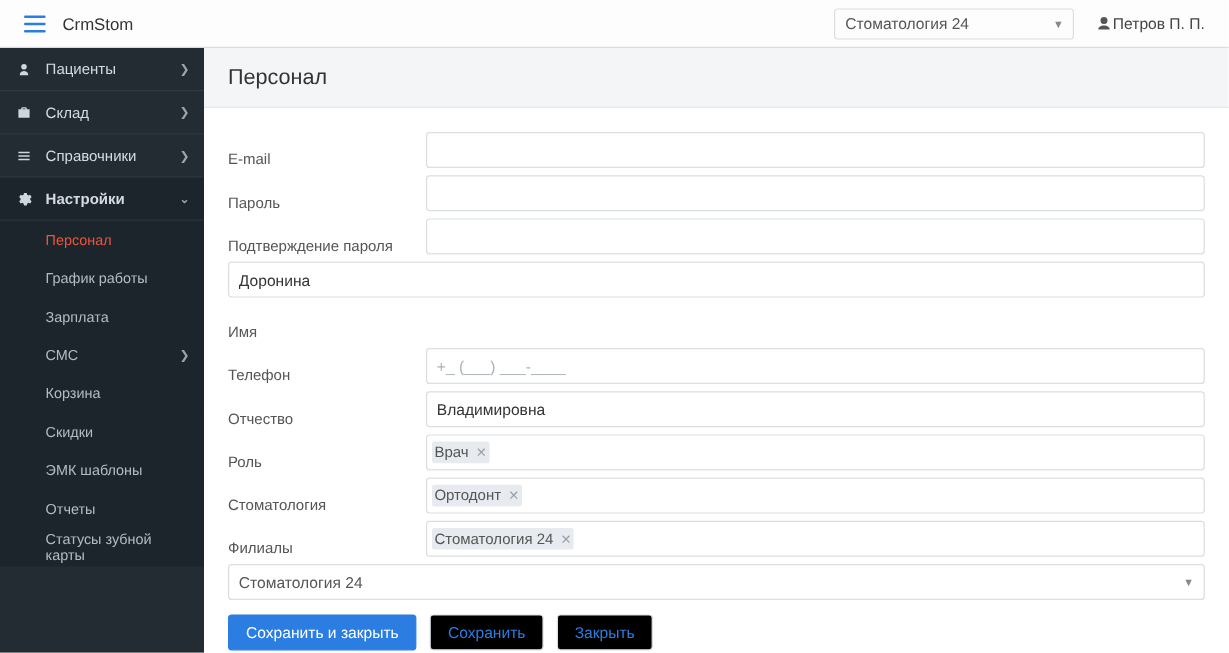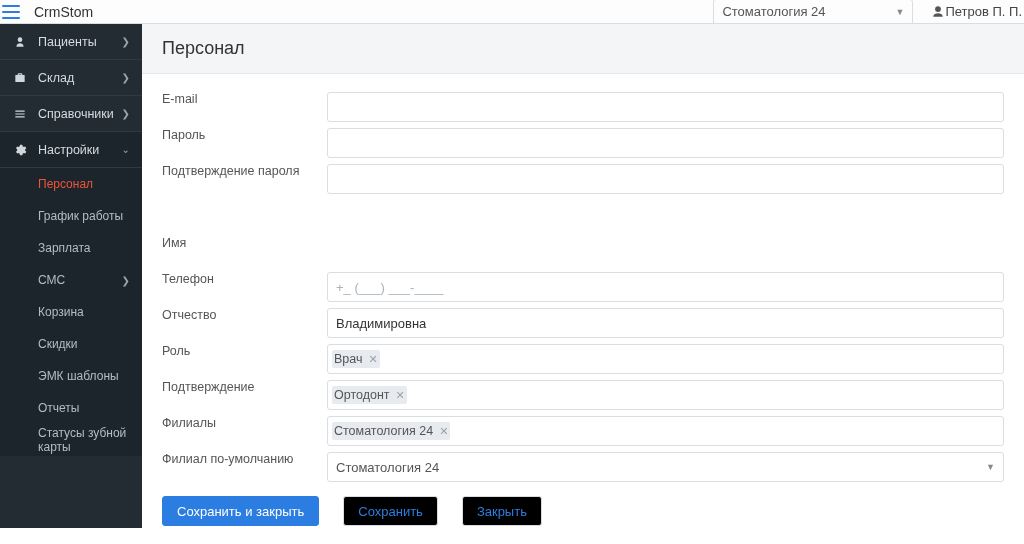--- a/index.html
+++ b/index.html
@@ -12,60 +12,60 @@
     --btn-primary:#2b7de1;
     --tag-bg:#e7ebef;
     --body:#ffffff;
     --page-gray:#f3f5f7;
   }
   *{box-sizing:border-box;}
   html,body{margin:0;padding:0;font-family:"Segoe UI",Arial,sans-serif;font-size:13px;color:#333;background:var(--body);}
   body{width:1024px;height:544px;overflow:hidden;}
 
   
-  .topbar{height:24px;background:#fdfdfd;border-bottom:1px solid var(--border);display:flex;align-items:center;padding:0 2px;}
+  .topbar{height:40px;background:#fdfdfd;border-bottom:1px solid var(--border);display:flex;align-items:center;padding:0 20px;}
   .hamburger{width:18px;height:14px;display:flex;flex-direction:column;justify-content:space-between;cursor:pointer;margin-right:14px;}
   .hamburger span{height:2px;background:#2b7de1;border-radius:1px;}
   .brand{font-weight:500;color:#333;font-size:14px;}
   .spacer{flex:1;}
   .org-select{width:200px;height:26px;border:1px solid var(--border);border-radius:3px;display:flex;align-items:center;padding:0 8px;justify-content:space-between;cursor:pointer;margin-right:18px;color:#555;}
   .org-select .caret{font-size:9px;color:#888;}
   .user{display:flex;align-items:center;gap:0;color:#444;}
   .user-icon{width:14px;height:14px;}
 
   
   .shell{display:flex;height:calc(100% - 40px);}
-  .sidebar{width:142px;background:var(--sidebar-bg);color:#cfd6dc;display:flex;flex-direction:column;overflow-y:auto;}
+  .sidebar{width:170px;background:var(--sidebar-bg);color:#cfd6dc;display:flex;flex-direction:column;overflow-y:auto;}
   .nav-item{display:flex;align-items:center;height:36px;padding:0 12px;cursor:pointer;border-bottom:1px solid var(--sidebar-br);font-size:12.5px;color:#d5dbe0;}
-  .nav-item.expanded{background:var(--sidebar-bg2);}
+  .nav-item.expanded{background:var(--sidebar-bg2);font-weight:bold;}
   .nav-item .icon{width:16px;margin-right:10px;display:flex;align-items:center;justify-content:center;}
   .nav-item .label{flex:1;}
   .nav-item .chev{font-size:10px;color:#9aa5ad;}
   .sub-item{display:flex;align-items:center;height:32px;padding-left:38px;padding-right:12px;cursor:pointer;font-size:12px;color:#b3bcc4;background:var(--sidebar-bg2);}
   .sub-item.active{color:var(--accent);}
   .sub-item .chev{margin-left:auto;font-size:10px;color:#9aa5ad;}
 
   
   .main{flex:1;display:flex;flex-direction:column;overflow:hidden;}
   .page-header{background:var(--page-gray);padding:14px 20px 14px 20px;border-bottom:1px solid #e5e9ec;}
   .page-title{font-size:18px;font-weight:400;color:#333;}
   .content{flex:1;overflow-y:auto;padding:18px 20px;}
 
-  .form-row{display:flex;align-items:flex-start;margin-bottom:4px;min-height:32px;}
+  .form-row{display:flex;align-items:flex-end;margin-bottom:4px;min-height:32px;}
   .form-label{width:165px;color:#555;font-size:12.5px;}
   .form-ctrl{flex:1;}
   .inp{width:100%;height:30px;border:1px solid var(--border);border-radius:3px;padding:0 8px;font-size:13px;color:#333;background:#fff;}
   .inp::placeholder{color:#a9b2ba;}
   .tagbox{width:100%;min-height:30px;border:1px solid var(--border);border-radius:3px;padding:2px 4px;display:flex;align-items:center;gap:4px;}
   .tag{background:var(--tag-bg);border-radius:2px;padding:2px 2px;display:inline-flex;align-items:center;gap:6px;font-size:12.5px;color:#555;}
   .tag .x{color:#9aa2a9;cursor:pointer;font-size:11px;}
   .select{width:100%;height:30px;border:1px solid var(--border);border-radius:3px;padding:0 8px;display:flex;align-items:center;justify-content:space-between;color:#555;cursor:pointer;}
   .select .caret{font-size:9px;color:#888;}
 
-  .actions{display:flex;gap:24px;margin-top:12px;}
+  .actions{display:flex;gap:11px;margin-top:12px;}
   .btn{height:30px;padding:0 14px;border-radius:3px;border:1px solid var(--border);background:#000000;color:#2b7de1;cursor:pointer;font-size:13px;}
   .btn.primary{background:var(--btn-primary);border-color:var(--btn-primary);color:#fff;}
 
   
   svg{display:block;}
 </style>
 </head>
 <body>
 
 <div class="topbar">
@@ -172,20 +172,21 @@
           <div class="form-label">Пароль</div>
         <div class="form-ctrl"><input type="password" class="inp" value="" style=""></div>
         </div>
 
       <div class="form-row">
           <div class="form-label">Подтверждение пароля</div>
         <div class="form-ctrl"><input type="password" class="inp" value="" style=""></div>
         </div>
 
       <div class="form-row">
+        <div class="form-ctrl"><input class="inp" value="Доронина" style=""></div>
         </div>
 
       <div class="form-row">
           <div class="form-label">Имя</div>
         </div>
 
       <div class="form-row">
           <div class="form-label">Телефон</div>
         <div class="form-ctrl"><input class="inp" placeholder="+_ (___) ___-____" style=""></div>
         </div>
@@ -201,21 +202,21 @@
             <div class="tagbox">
           <span class="tag">
                 <span>Врач</span>
                 <span class="x">✕</span>
               </span>
         </div>
           </div>
         </div>
 
       <div class="form-row">
-          <div class="form-label">Подтверждение</div>
+          <div class="form-label">Стоматология</div>
         <div class="form-ctrl">
             <div class="tagbox">
           <span class="tag">
                 <span>Ортодонт</span>
                 <span class="x">✕</span>
               </span>
         </div>
           </div>
         </div>
 
@@ -225,21 +226,20 @@
             <div class="tagbox">
           <span class="tag">
                 <span>Стоматология 24</span>
                 <span class="x">✕</span>
               </span>
         </div>
           </div>
         </div>
 
       <div class="form-row">
-          <div class="form-label">Филиал по-умолчанию</div>
         <div class="form-ctrl">
             <div class="select">
           <span>Стоматология 24</span>
           <span class="caret">▼</span>
         </div>
           </div>
         </div>
 
       <div class="actions">
         <button class="btn primary">Сохранить и закрыть</button>

